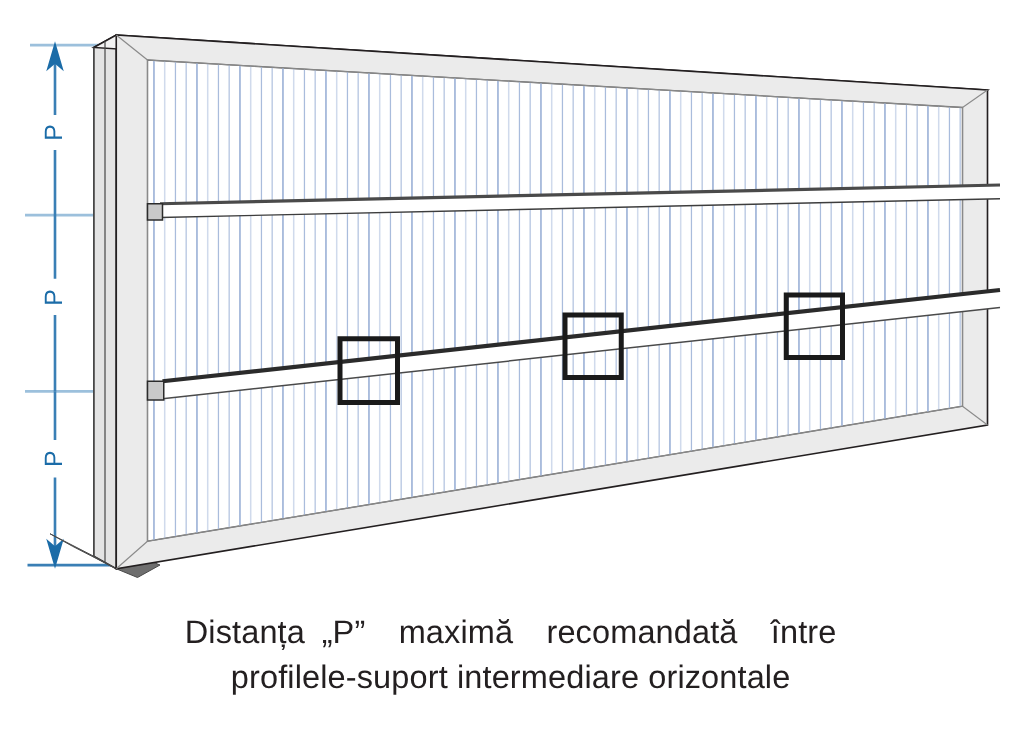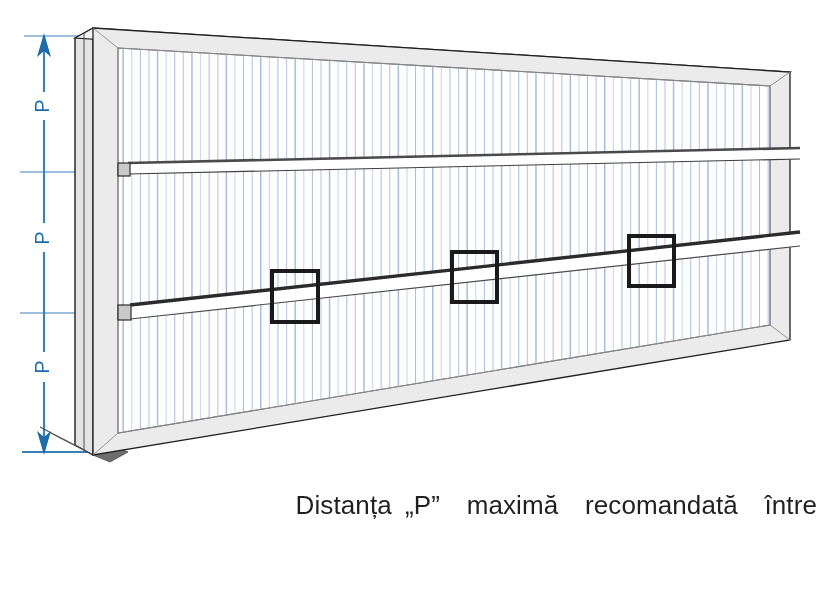--- a/index.html
+++ b/index.html
@@ -31,21 +31,21 @@
     width: 817px;
     height: 480px;
     display: block;
   }
 
   .caption-block {
     position: absolute;
     left: 0;
     top: 487px;
     width: 817px;
-    text-align: right;
+    text-align: center;
   }
   .caption-line {
     font-family: "Liberation Sans", sans-serif;
     font-size: 26px;
     line-height: 36px;
     color: #231f20;
     letter-spacing: 0.1px;
     white-space: pre;
   }
   .caption-line.line1 {
@@ -219,15 +219,16 @@
       <g>
         <rect x="272" y="271" width="46" height="51" fill="none" stroke="#1a1a1a" stroke-width="4"></rect>
         <rect x="452" y="252" width="45" height="50" fill="none" stroke="#1a1a1a" stroke-width="4"></rect>
         <rect x="629" y="236" width="45" height="50" fill="none" stroke="#1a1a1a" stroke-width="4"></rect>
       </g>
     </g>
   </svg>
 
   <div class="caption-block">
     <div class="caption-line line1">Distanța „P”  maximă  recomandată  între</div>
+    <div class="caption-line line2">profilele-suport intermediare orizontale</div>
   </div>
 
 </div>
 
 </body></html>

